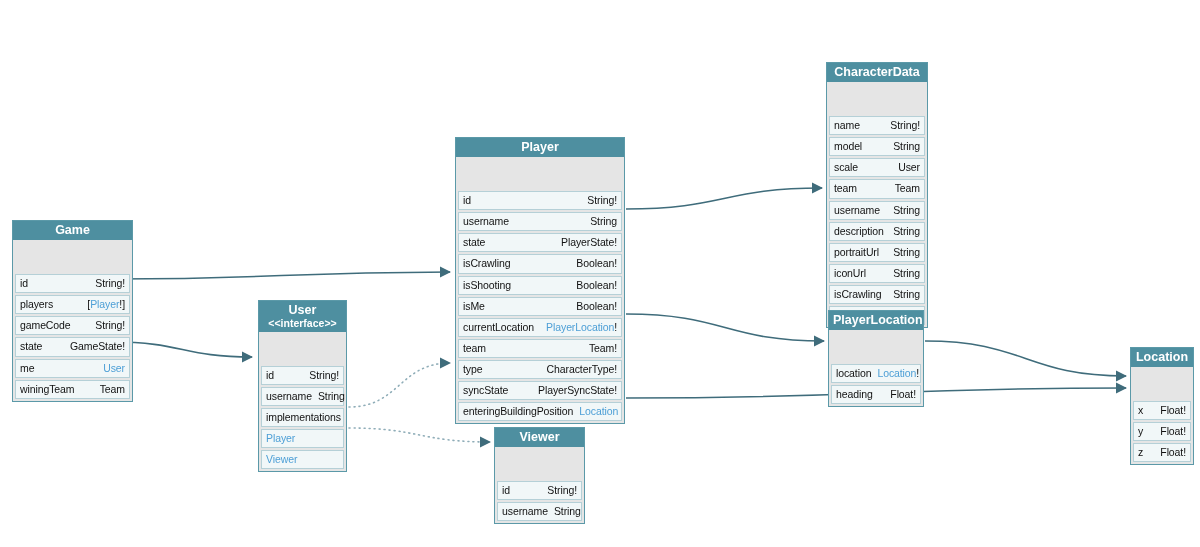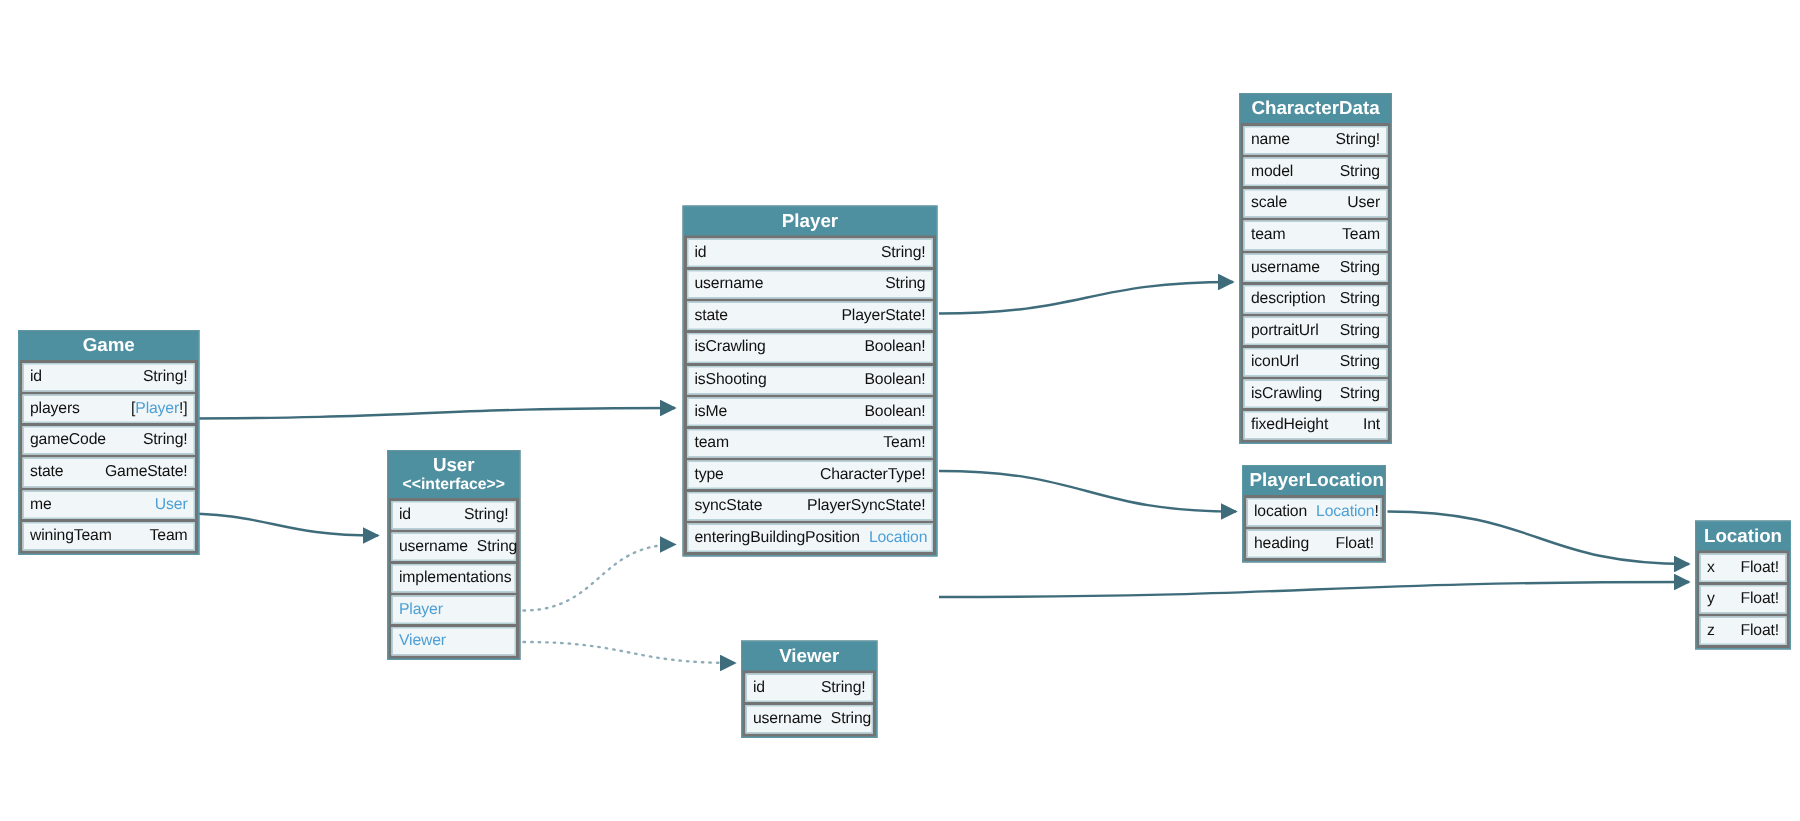--- a/index.html
+++ b/index.html
@@ -8,38 +8,38 @@
     width: 1200px;
     height: 547px;
     background: #ffffff;
     font-family: "Liberation Sans", sans-serif;
     overflow: hidden;
   }
   #edges { position: absolute; left: 0; top: 0; width: 1200px; height: 547px; }
   .table {
     position: absolute;
     box-sizing: border-box;
-    background: #737373;
+    background: #e5e5e5;
     border: 1px solid #5b99a8;
   }
   .thead {
     background: #4e8fa0;
     color: #ffffff;
     text-align: center;
     font-weight: bold;
     font-size: 12.5px;
     line-height: 1.2;
     padding: 2px 4px;
   }
   .thead .subtitle {
     font-weight: bold;
     font-size: 10.5px;
     line-height: 1.1;
   }
-  .rows { padding: 2px; display: flex; flex-direction: column; gap: 2px; }
+  .rows { padding: 2px; display: flex; flex-direction: column; gap: 2px; margin-top: 32px; }
   .row {
     box-sizing: border-box;
     display: flex;
     justify-content: space-between;
     gap: 6px;
     background: #f1f7f8;
     border: 1px solid #b5d0d7;
     padding: 2px 4px;
     font-size: 10.5px;
     letter-spacing: -0.1px;
@@ -150,20 +150,24 @@
         </div>
         <div class="row">
           <span class="fname">isShooting</span>
           <span class="ftype"><span>Boolean!</span></span>
         </div>
         <div class="row">
           <span class="fname">isMe</span>
           <span class="ftype"><span>Boolean!</span></span>
         </div>
         <div class="row">
+          <span class="fname">currentLocation</span>
+          <span class="ftype"><span class="link">PlayerLocation</span><span>!</span></span>
+        </div>
+        <div class="row">
           <span class="fname">team</span>
           <span class="ftype"><span>Team!</span></span>
         </div>
         <div class="row">
           <span class="fname">type</span>
           <span class="ftype"><span>CharacterType!</span></span>
         </div>
         <div class="row">
           <span class="fname">syncState</span>
           <span class="ftype"><span>PlayerSyncState!</span></span>

